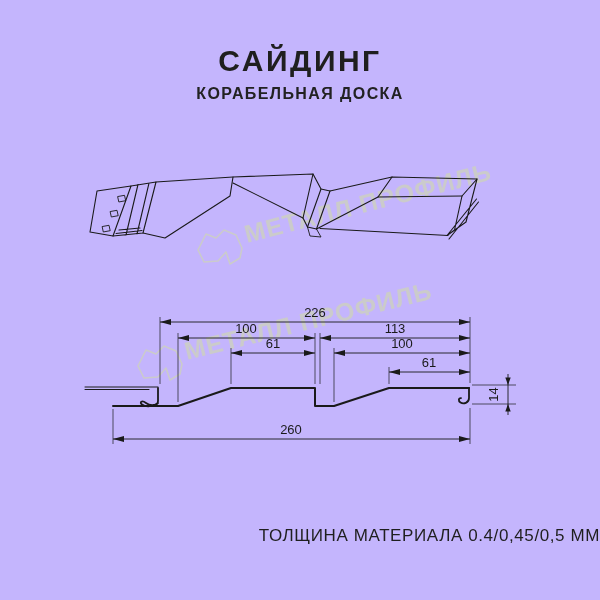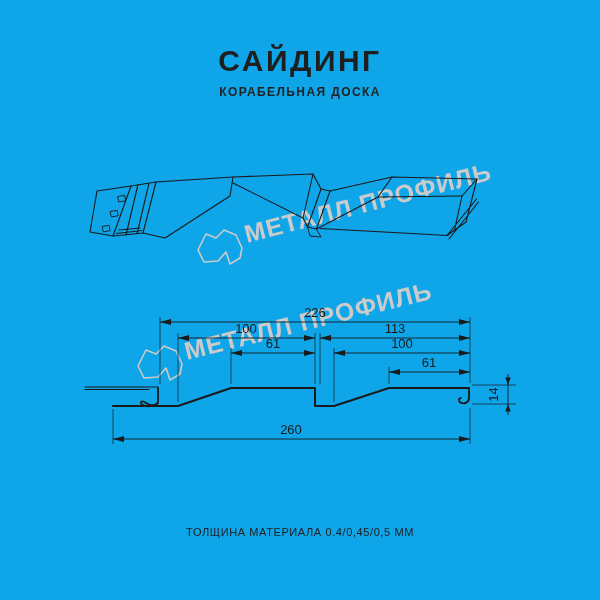--- a/index.html
+++ b/index.html
@@ -1,32 +1,32 @@
 <!DOCTYPE html>
 <html><head>
 <meta charset="utf-8">
 <style>
   html,body{margin:0;padding:0;background:#ffffff;}
   .page{
-    position:relative;width:600px;height:600px;background:#0ea5e9;overflow:hidden;
+    position:relative;width:600px;height:600px;background:#c4b5fd;overflow:hidden;
     font-family:"Liberation Sans","DejaVu Sans",sans-serif;color:#1f1f1f;
   }
   .header{position:absolute;top:44px;left:0;width:600px;text-align:center;}
   .header h1{
     margin:0;font-size:30px;font-weight:800;letter-spacing:2.5px;color:#1f1f1f;
   }
   .header .sub{
-    margin-top:7px;font-size:12px;font-weight:600;letter-spacing:1.4px;color:#222;
+    margin-top:7px;font-size:16px;font-weight:600;letter-spacing:1.4px;color:#222;
   }
   .header .model{
     margin-top:5px;font-size:12px;font-weight:700;letter-spacing:0.6px;color:#222;
   }
   .footer{
-    position:absolute;top:526px;left:0;width:600px;text-align:center;
-    font-size:11px;font-weight:500;letter-spacing:0.6px;color:#1f1f1f;
+    position:absolute;top:526px;left:0;width:600px;text-align:right;
+    font-size:17px;font-weight:500;letter-spacing:0.6px;color:#1f1f1f;
   }
   svg.drawing{position:absolute;left:0;top:0;}
   .wm-text{
     font-family:"Liberation Sans","DejaVu Sans",sans-serif;
     font-size:25px;font-weight:700;letter-spacing:1px;
   }
   .dim-label{
     font-family:"Liberation Sans","DejaVu Sans",sans-serif;
     font-size:13px;fill:#1a1a1a;
   }

